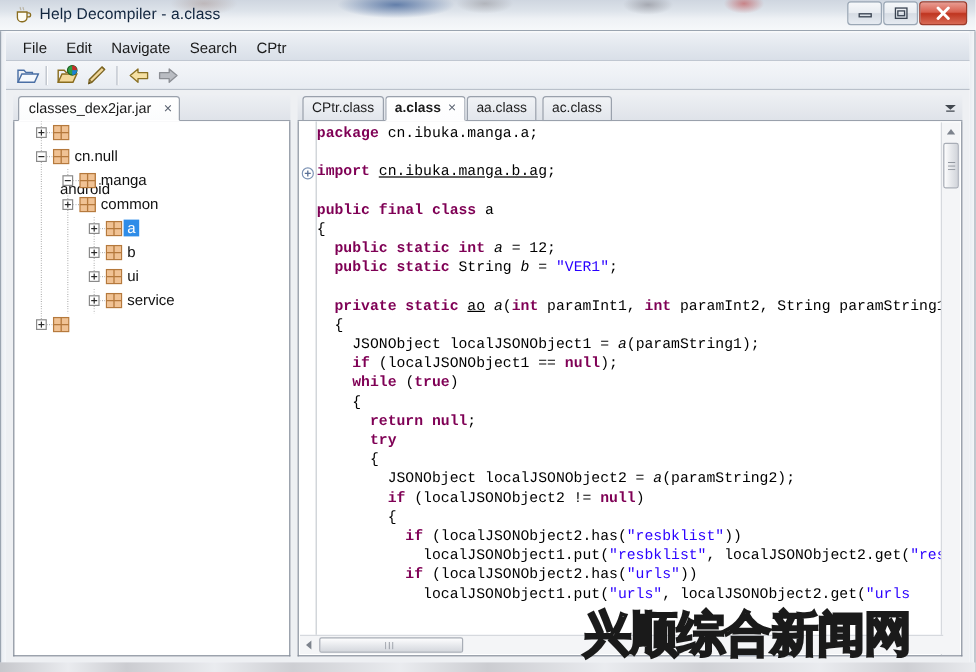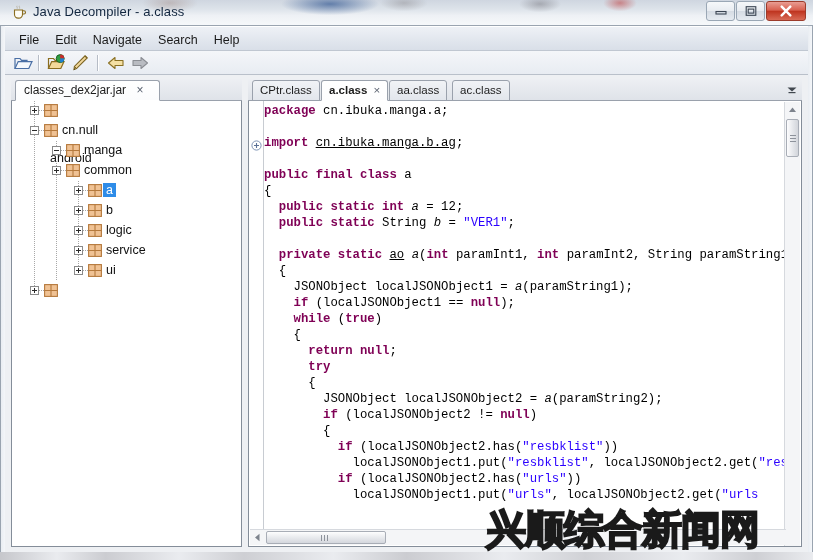--- a/index.html
+++ b/index.html
@@ -121,21 +121,21 @@
     box-sizing: border-box;
   }
   .ftab {
     position: absolute; left: 4px; top: 1px;
     height: 21px;
     background: linear-gradient(to bottom, #ffffff, #fbfcfd);
     border: 1px solid #9aa1ac;
     border-bottom: 1px solid #ffffff;
     border-radius: 3px 3px 0 0;
     box-sizing: border-box;
-    padding: 2px 16px 0 8px;
+    padding: 2px 6px 0 8px;
     font-size: 12px; color: #1b1b1b;
     white-space: nowrap;
     cursor: default;
   }
   .ftab .tab-close {
     display: inline-block; margin-left: 7px;
     color: #5a6270; font-size: 12px; vertical-align: top;
   }
   #left-tree {
     position: absolute; left: 0; top: 22px;
@@ -327,21 +327,21 @@
 
   <div id="titlebar">
     <span id="app-icon">
       <svg width="17" height="17" viewBox="0 0 17 17">
         <path d="M3.5 6 h8 v4.5 a3.6 3.6 0 0 1 -3.6 3.6 h-0.8 A3.6 3.6 0 0 1 3.5 10.5 Z" fill="#fdfcf5" stroke="#8a6d1f" stroke-width="1.1"></path>
         <path d="M11.6 6.8 h1.3 a1.6 1.6 0 0 1 0 3.2 h-1.3" fill="none" stroke="#8a6d1f" stroke-width="1.1"></path>
         <path d="M6.2 4.6 c0.6 -1.1 -0.9 -1.5 -0.2 -2.8" fill="none" stroke="#b9b4a6" stroke-width="1"></path>
         <path d="M8.6 4.6 c0.6 -1.1 -0.9 -1.5 -0.2 -2.8" fill="none" stroke="#b9b4a6" stroke-width="1"></path>
       </svg>
     </span>
-    <span id="title-text">Java Decompiler - a.class</span>
+    <span id="title-text">Help Decompiler - a.class</span>
 
     <div class="winbtn" id="btn-min">
       <svg width="12" height="10" viewBox="0 0 12 10">
         <rect x="1" y="5.5" width="10" height="2.5" fill="none" stroke="#3a4452" stroke-width="1.1"></rect>
       </svg>
     </div>
     <div class="winbtn" id="btn-max">
       <svg width="12" height="11" viewBox="0 0 12 11">
         <rect x="1.2" y="1.2" width="9.6" height="8.6" fill="none" stroke="#3a4452" stroke-width="1.1"></rect>
         <rect x="3.2" y="3.6" width="5.6" height="4" fill="none" stroke="#3a4452" stroke-width="1.1"></rect>
@@ -352,21 +352,21 @@
         <path d="M2.2 1.6 L10.8 10.4 M10.8 1.6 L2.2 10.4" stroke="#ffffff" stroke-width="2.4" stroke-linecap="round"></path>
       </svg>
     </div>
   </div>
 
   <div id="win-frame-left"></div>
   <div id="win-frame-right"></div>
   <div id="win-frame-bottom"></div>
 
   <div id="menubar">
-    <div id="menubar-inner"><span class="menu-item">File</span><span class="menu-item">Edit</span><span class="menu-item">Navigate</span><span class="menu-item">Search</span><span class="menu-item">Help</span></div>
+    <div id="menubar-inner"><span class="menu-item">File</span><span class="menu-item">Edit</span><span class="menu-item">Navigate</span><span class="menu-item">Search</span><span class="menu-item">CPtr</span></div>
   </div>
 
   <div id="toolbar">
     <div class="tb-btn" style="left:8px">
       <svg width="20" height="18" viewBox="0 0 20 18">
         <path d="M2 14.5 V4.5 h5 l1.6 1.8 h5.4 v1.4" fill="none" stroke="#4a6fa5" stroke-width="1.2"></path>
         <path d="M2 14.5 L5.2 7.6 H19 L15.8 14.5 Z" fill="#f6f9fd" stroke="#4a6fa5" stroke-width="1.2"></path>
       </svg>
     </div>
     <div class="tb-sep" style="left:33px"></div>
@@ -472,52 +472,40 @@
             <div class="expander plus" style="left: 62px;"></div>
             <span class="pkg-icon" style="left: 76px;"><svg width="14" height="13" viewBox="0 0 14 13">
                 <rect x="0.6" y="0.6" width="12.8" height="11.8" fill="#f0c294" stroke="#b5793c" stroke-width="1.1"></rect>
                 <path d="M7 0.6 V12.4 M0.6 6.5 H13.4" stroke="#b5793c" stroke-width="1.1"></path>
               </svg></span>
             <span class="lbl" style="left: 94px;">b</span>
           </div>
           <div class="tree-row" style="top: 0px;">
             <div class="dots-v" style="left: 22px; top: 0px; height: 20px;"></div>
             <div class="dots-v" style="left: 44px; top: 0px; height: 20px;"></div>
-            <div class="dots-v" style="left: 66px; top: 0px; height: 20px;"></div>
+            <div class="dots-v" style="left: 66px; top: 0px; height: 10px;"></div>
             <div class="dots-h" style="left: 71px; width: 5px;"></div>
             <div class="expander plus" style="left: 62px;"></div>
             <span class="pkg-icon" style="left: 76px;"><svg width="14" height="13" viewBox="0 0 14 13">
                 <rect x="0.6" y="0.6" width="12.8" height="11.8" fill="#f0c294" stroke="#b5793c" stroke-width="1.1"></rect>
                 <path d="M7 0.6 V12.4 M0.6 6.5 H13.4" stroke="#b5793c" stroke-width="1.1"></path>
               </svg></span>
-            <span class="lbl" style="left: 94px;">logic</span>
+            <span class="lbl" style="left: 94px;">ui</span>
           </div>
           <div class="tree-row" style="top: 0px;">
             <div class="dots-v" style="left: 22px; top: 0px; height: 20px;"></div>
             <div class="dots-v" style="left: 44px; top: 0px; height: 20px;"></div>
             <div class="dots-v" style="left: 66px; top: 0px; height: 20px;"></div>
             <div class="dots-h" style="left: 71px; width: 5px;"></div>
             <div class="expander plus" style="left: 62px;"></div>
             <span class="pkg-icon" style="left: 76px;"><svg width="14" height="13" viewBox="0 0 14 13">
                 <rect x="0.6" y="0.6" width="12.8" height="11.8" fill="#f0c294" stroke="#b5793c" stroke-width="1.1"></rect>
                 <path d="M7 0.6 V12.4 M0.6 6.5 H13.4" stroke="#b5793c" stroke-width="1.1"></path>
               </svg></span>
             <span class="lbl" style="left: 94px;">service</span>
-          </div>
-          <div class="tree-row" style="top: 0px;">
-            <div class="dots-v" style="left: 22px; top: 0px; height: 20px;"></div>
-            <div class="dots-v" style="left: 44px; top: 0px; height: 20px;"></div>
-            <div class="dots-v" style="left: 66px; top: 0px; height: 10px;"></div>
-            <div class="dots-h" style="left: 71px; width: 5px;"></div>
-            <div class="expander plus" style="left: 62px;"></div>
-            <span class="pkg-icon" style="left: 76px;"><svg width="14" height="13" viewBox="0 0 14 13">
-                <rect x="0.6" y="0.6" width="12.8" height="11.8" fill="#f0c294" stroke="#b5793c" stroke-width="1.1"></rect>
-                <path d="M7 0.6 V12.4 M0.6 6.5 H13.4" stroke="#b5793c" stroke-width="1.1"></path>
-              </svg></span>
-            <span class="lbl" style="left: 94px;">ui</span>
           </div>
           <div class="tree-row" style="top: 0px;">
             <div class="dots-v" style="left: 22px; top: 0px; height: 10px;"></div>
             <div class="dots-h" style="left: 27px; width: 5px;"></div>
             <div class="expander plus" style="left: 18px;"></div>
             <span class="pkg-icon" style="left: 32px;"><svg width="14" height="13" viewBox="0 0 14 13">
                 <rect x="0.6" y="0.6" width="12.8" height="11.8" fill="#f0c294" stroke="#b5793c" stroke-width="1.1"></rect>
                 <path d="M7 0.6 V12.4 M0.6 6.5 H13.4" stroke="#b5793c" stroke-width="1.1"></path>
               </svg></span>
           </div>

